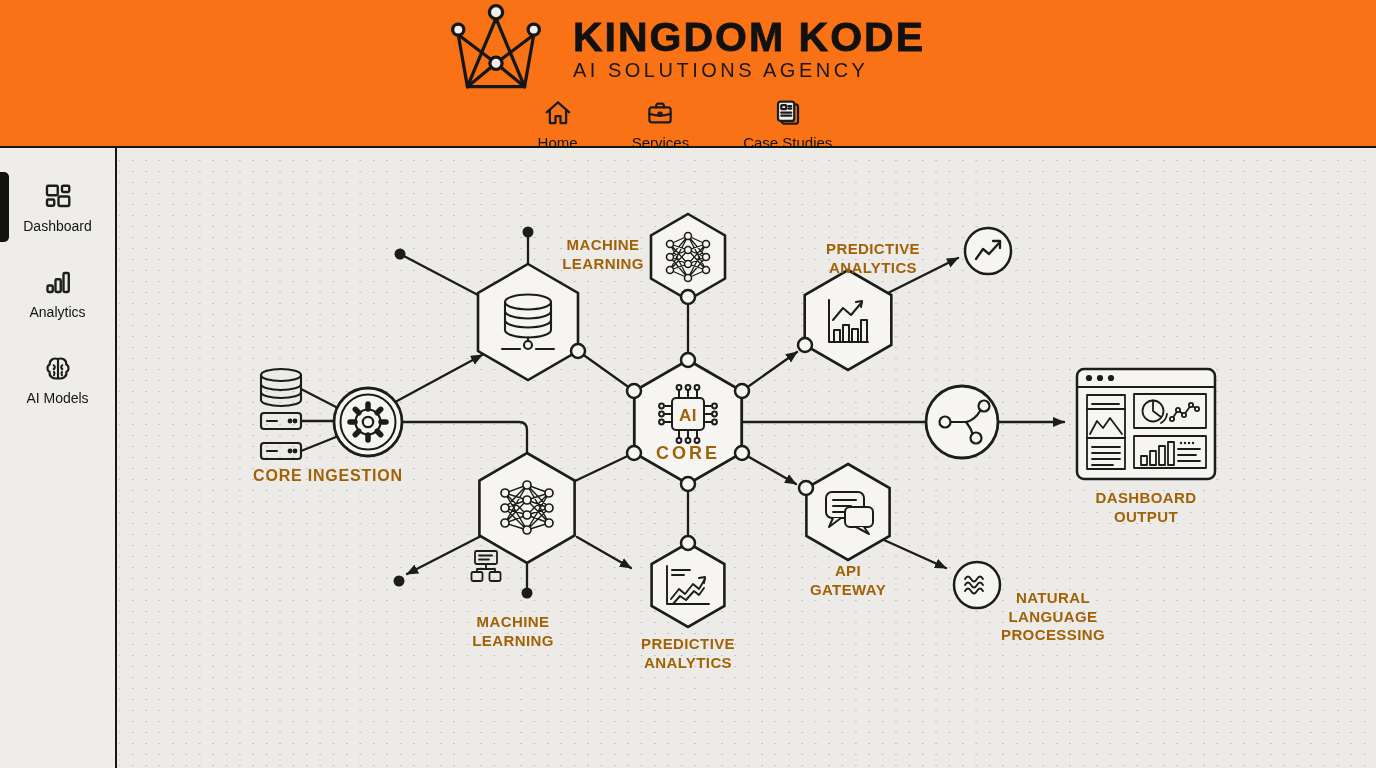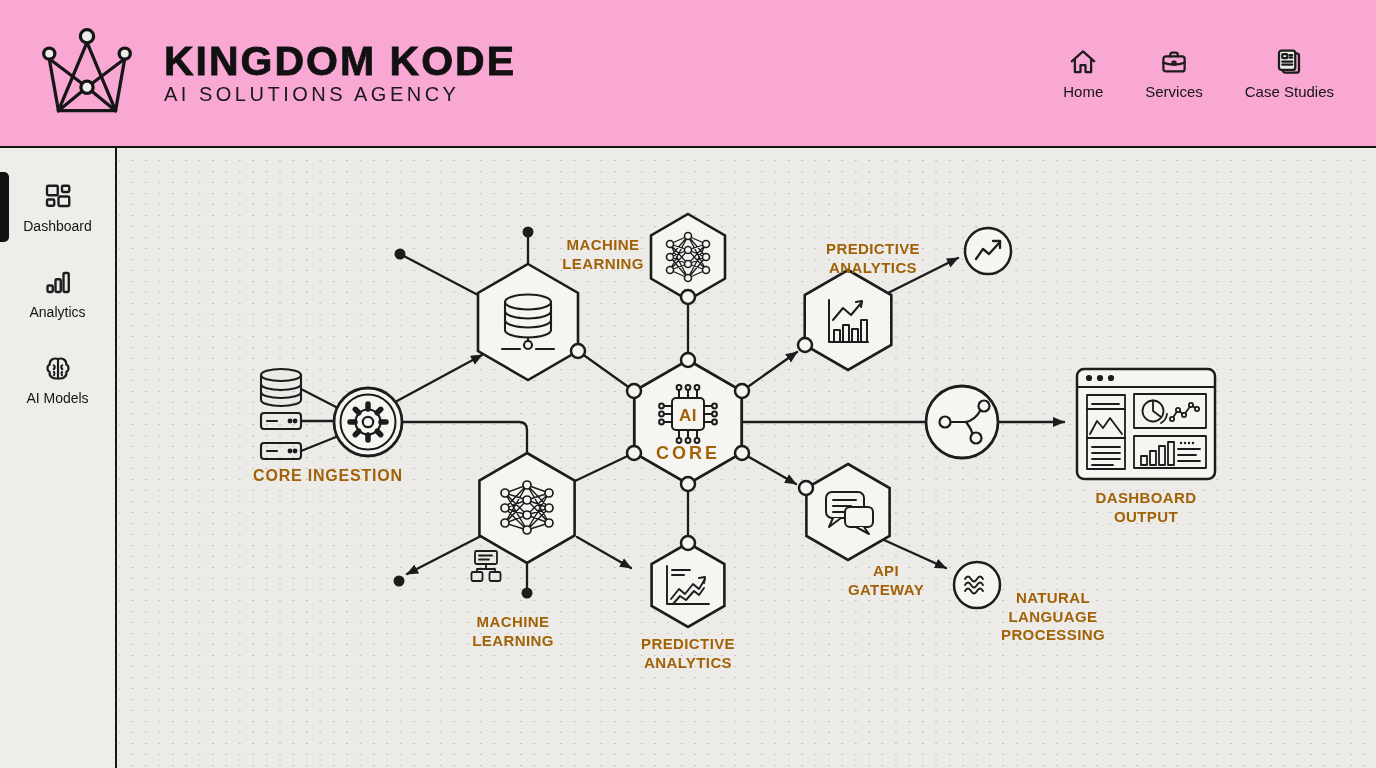--- a/index.html
+++ b/index.html
@@ -11,32 +11,33 @@
     position:relative;
   }
   .app{position:absolute;inset:0;}
 
   
   header{
     position:absolute;left:0;top:0;width:1376px;height:148px;
     border-bottom:2px solid #161616;
     display:flex;align-items:center;justify-content:space-between;
     box-sizing:border-box;padding:0 42px 0 36px;
-    background:#f9a8d4;
+    background:#f97316;
+    flex-direction:column;
   }
   .brand{display:flex;align-items:center;gap:26px;}
   .brand-logo{width:102px;height:98px;}
   .brand-name{
     font-size:41px;font-weight:800;letter-spacing:2px;color:#111;
     -webkit-text-stroke:0.8px #111;line-height:1.05;
   }
   .brand-tagline{
     font-size:20px;font-weight:500;letter-spacing:3.5px;color:#191919;
   }
-  nav{display:flex;align-items:flex-end;gap:42px;}
+  nav{display:flex;align-items:flex-end;gap:54px;}
   .nav-item{display:flex;flex-direction:column;align-items:center;gap:6px;cursor:pointer;}
   .nav-item svg{width:30px;height:30px;}
   .nav-label{font-size:15px;color:#141414;}
 
   
   aside{
     position:absolute;left:0;top:148px;width:117px;height:620px;
     border-right:2px solid #161616;box-sizing:border-box;
     background:#eeedea;
     display:flex;flex-direction:column;align-items:center;
@@ -436,21 +437,21 @@
 LEARNING</div>
   <div class="dlabel" style="left:873px;top:240px;">PREDICTIVE
 ANALYTICS</div>
   <div class="dlabel big" style="left:328px;top:466px;">CORE INGESTION</div>
   <div class="dlabel chip" style="left:688px;top:405px;">AI</div>
   <div class="dlabel core" style="left:688px;top:442px;">CORE</div>
   <div class="dlabel" style="left:513px;top:613px;">MACHINE
 LEARNING</div>
   <div class="dlabel" style="left:688px;top:635px;">PREDICTIVE
 ANALYTICS</div>
-  <div class="dlabel" style="left:848px;top:562px;margin-left:38px;">API
+  <div class="dlabel" style="left:848px;top:562px;">API
 GATEWAY</div>
   <div class="dlabel" style="left:1053px;top:589px;">NATURAL
 LANGUAGE
 PROCESSING</div>
   <div class="dlabel" style="left:1146px;top:489px;">DASHBOARD
 OUTPUT</div>
 
 </div>
 
 </body></html>

